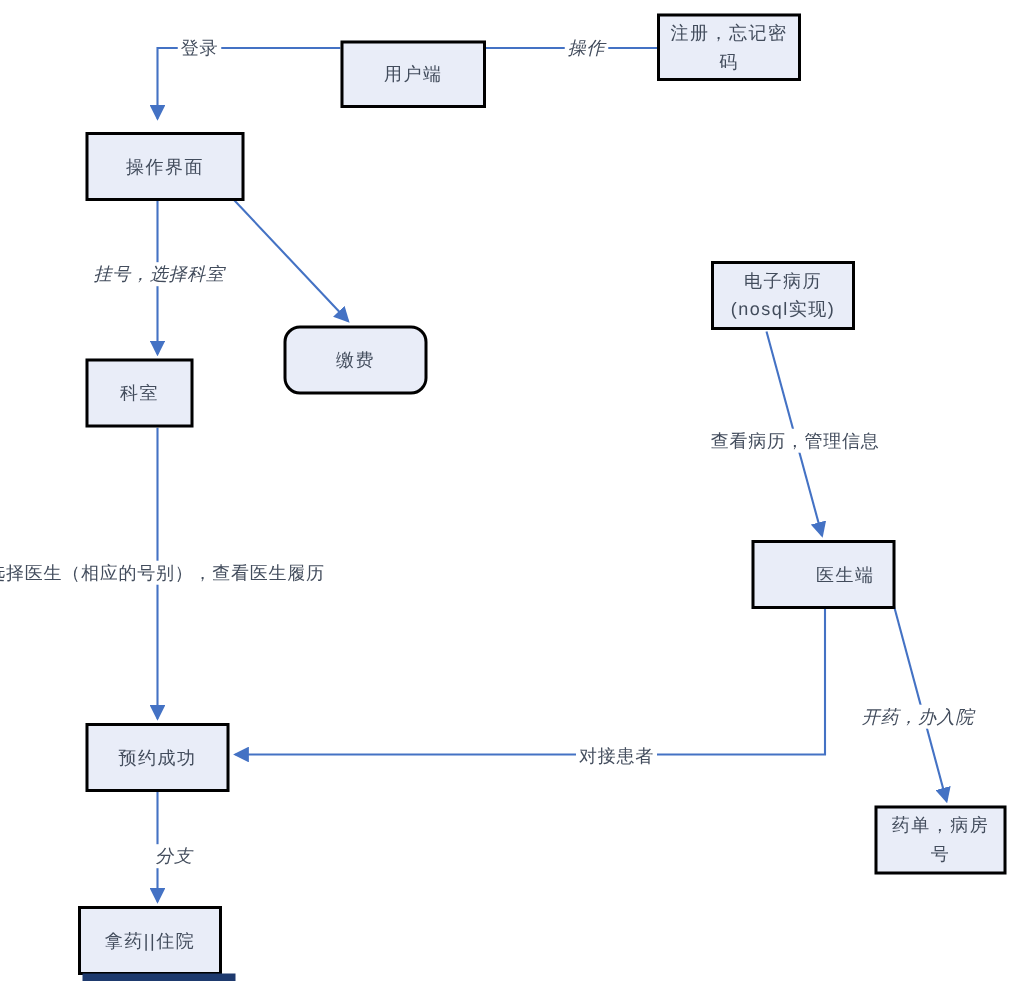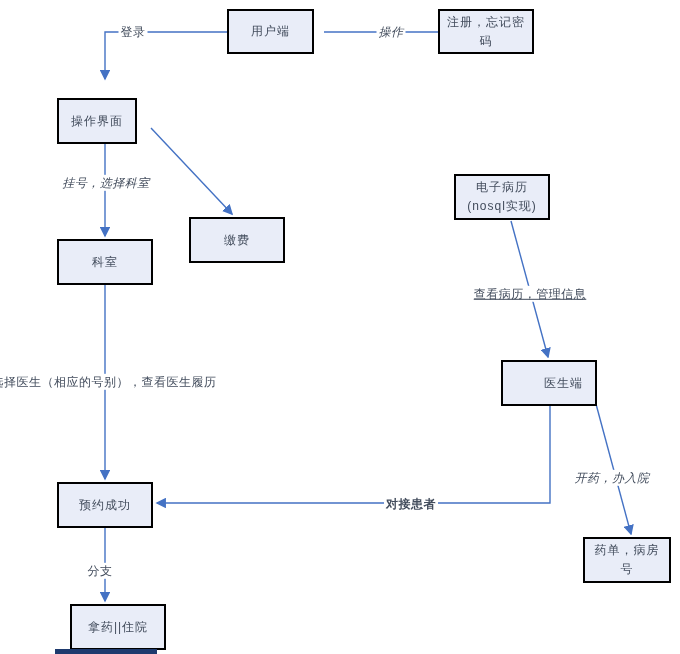--- a/index.html
+++ b/index.html
@@ -70,35 +70,35 @@
       <polyline points="324,32 443,32" class="edge"></polyline>
       <polyline points="105,128 105,236" class="edge" marker-end="url(#arrowhead)"></polyline>
       <polyline points="151,128 232,214" class="edge" marker-end="url(#arrowhead)"></polyline>
       <polyline points="511,221 548,357" class="edge" marker-end="url(#arrowhead)"></polyline>
       <polyline points="550,406 550,503 157,503" class="edge" marker-end="url(#arrowhead)"></polyline>
       <polyline points="596,404 631,534" class="edge" marker-end="url(#arrowhead)"></polyline>
       <polyline points="105,285 105,479" class="edge" marker-end="url(#arrowhead)"></polyline>
       <polyline points="105,528 105,601" class="edge" marker-end="url(#arrowhead)"></polyline>
     </svg>
   <div id="nodes-layer">
-      <div class="node" style="left: 227px; top: 9px; width: 87px; height: 45px;">用户端</div>
+      <div class="node" style="left: 227px; top: 27px; width: 97px; height: 45px;">用户端</div>
       <div class="node" style="left: 438px; top: 9px; width: 96px; height: 45px;">注册，忘记密码</div>
-      <div class="node" style="left: 57px; top: 98px; width: 80px; height: 46px;">操作界面</div>
-      <div class="node" style="left: 189px; top: 217px; width: 96px; height: 46px;">缴费</div>
-      <div class="node" style="left: 57px; top: 239px; width: 96px; height: 46px;">科室</div>
-      <div class="node" style="left: 454px; top: 174px; width: 96px; height: 46px;">电子病历(nosql实现)</div>
+      <div class="node" style="left: 57px; top: 88px; width: 106px; height: 46px;">操作界面</div>
+      <div class="node" style="left: 189px; top: 217px; width: 96px; height: 46px; border-radius: 11px;">缴费</div>
+      <div class="node" style="left: 57px; top: 239px; width: 72px; height: 46px;">科室</div>
+      <div class="node" style="left: 474px; top: 174px; width: 96px; height: 46px;">电子病历(nosql实现)</div>
       <div class="node" style="left: 501px; top: 360px; width: 96px; height: 46px; padding-left: 34px;">医生端</div>
       <div class="node" style="left: 57px; top: 482px; width: 96px; height: 46px;">预约成功</div>
       <div class="node" style="left: 583px; top: 537px; width: 88px; height: 46px;">药单，病房号</div>
-      <div class="node" style="left: 70px; top: 604px; width: 96px; height: 46px;">拿药||住院</div>
+      <div class="node" style="left: 52px; top: 604px; width: 96px; height: 46px;">拿药||住院</div>
     </div>
   <div id="labels-layer">
       <div class="edge-label" style="left: 133px; top: 32px;">登录</div>
       <div class="edge-label" style="left: 391px; top: 32px; font-style: italic;">操作</div>
       <div class="edge-label" style="left: 106px; top: 183px; font-style: italic;">挂号，选择科室</div>
-      <div class="edge-label" style="left: 530px; top: 294px; text-decoration: underline;">查看病历，管理信息</div>
-      <div class="edge-label" style="left: 411px; top: 504px; font-weight: bold;">对接患者</div>
+      <div class="edge-label" style="left: 530px; top: 294px;">查看病历，管理信息</div>
+      <div class="edge-label" style="left: 411px; top: 504px;">对接患者</div>
       <div class="edge-label" style="left: 612px; top: 478px; font-style: italic;">开药，办入院</div>
       <div class="edge-label" style="left: 104px; top: 382px;">选择医生（相应的号别），查看医生履历</div>
-      <div class="edge-label" style="left: 100px; top: 571px;">分支</div>
+      <div class="edge-label" style="left: 116px; top: 571px; font-style: italic;">分支</div>
     </div>
   <div class="bottom-bar" id="bottom-bar" style="left: 55px; top: 649px; width: 102px; height: 5px;"></div>
 </div>
 
 </body></html>

